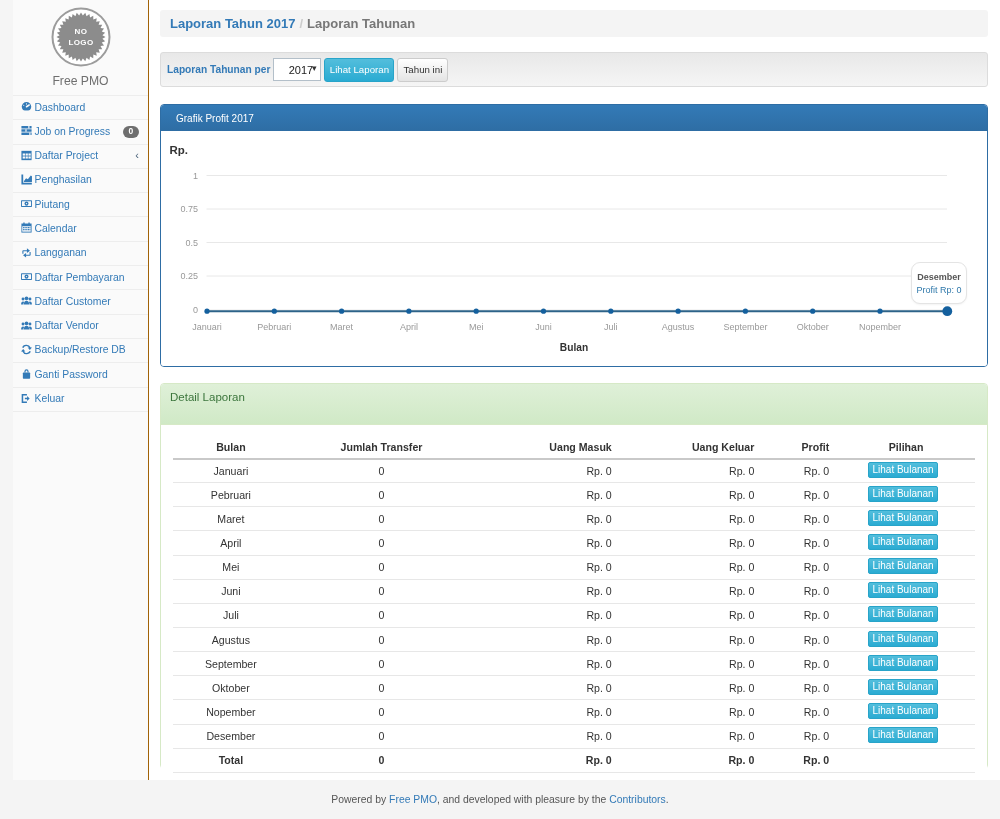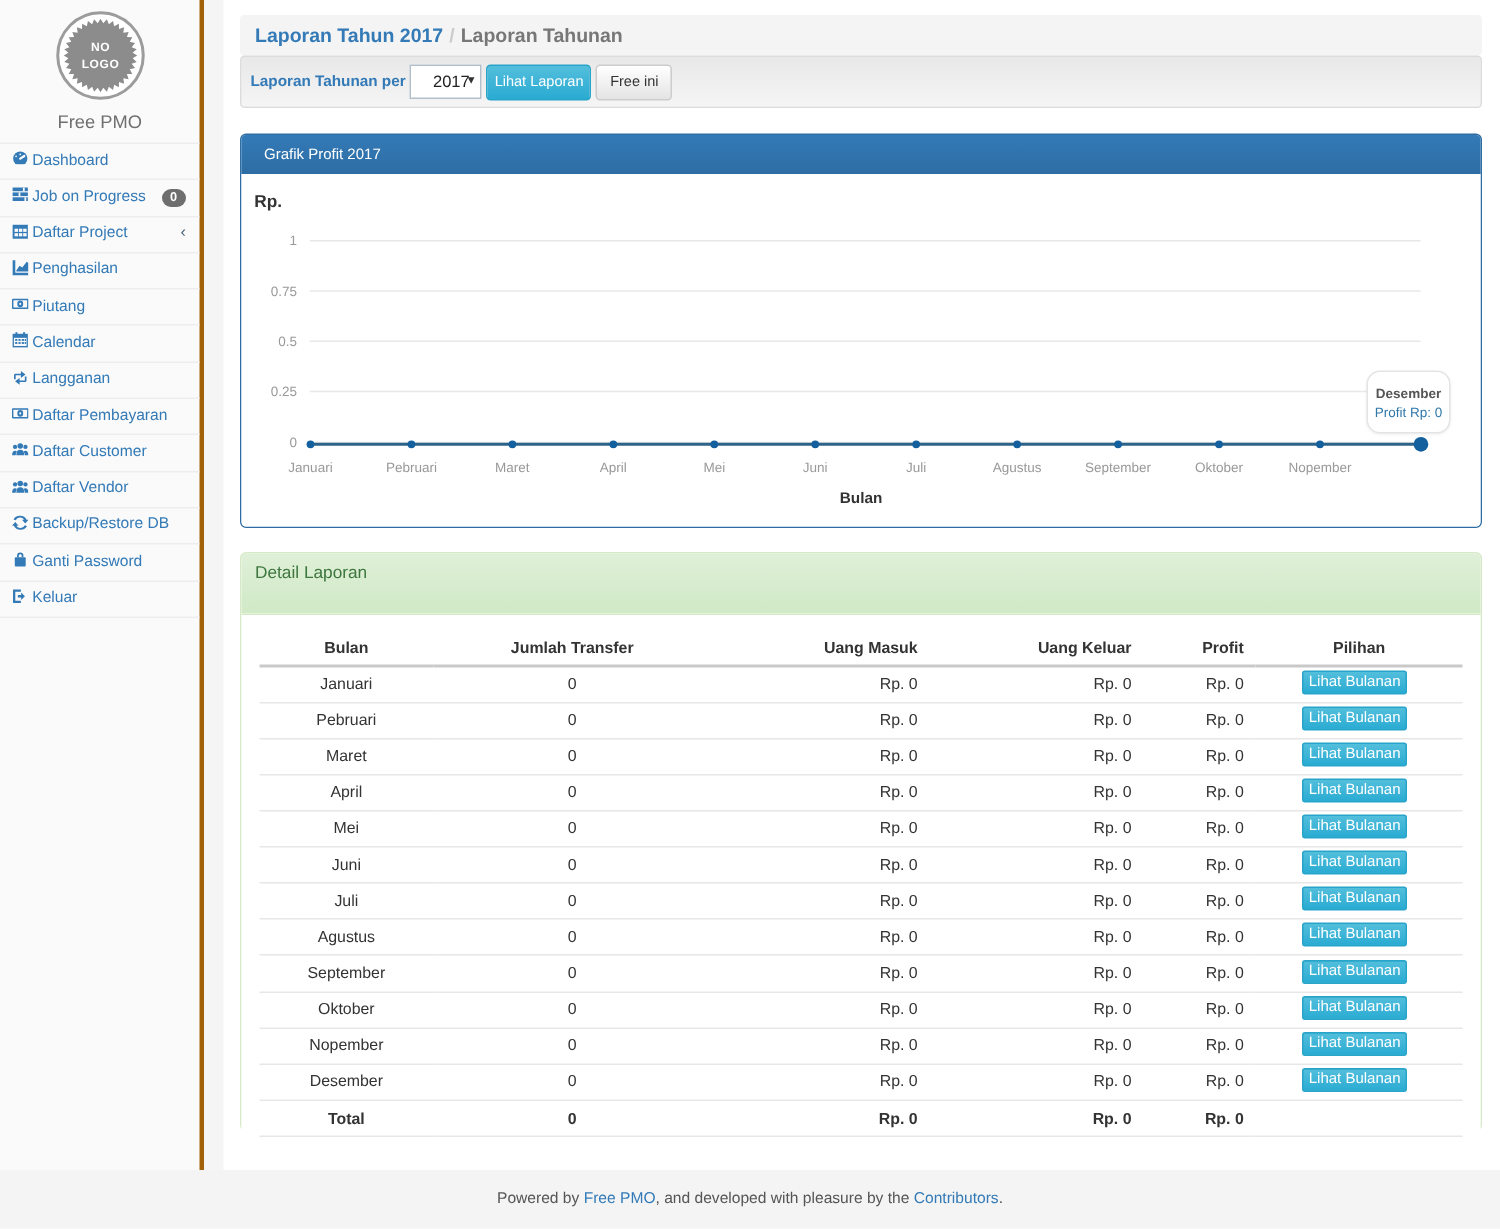--- a/index.html
+++ b/index.html
@@ -1,38 +1,38 @@
 <!DOCTYPE html>
 <html><head>
 <meta charset="utf-8">
 <style>
 * { box-sizing: border-box; margin:0; padding:0; }
 html,body { width:1000px; height:819px; }
 body { font-family:"Liberation Sans", sans-serif; font-size:13px; background:#f5f5f5; position:relative; }
 a { color:#337ab7; text-decoration:none; }
-#sidebar { position:absolute; left:0; top:0; width:136px; height:780px; background:#fafafa; border-right:3px solid #a16207; }
+#sidebar { position:absolute; left:13px; top:0; width:136px; height:780px; background:#fafafa; border-right:1px solid #a16207; }
 #content { position:absolute; left:149px; top:0; width:851px; height:780px; background:#fff; padding:0 12px 0 11px; }
 #footer { position:absolute; left:0; top:780px; width:1000px; height:39px; background:#f4f4f4; text-align:center; padding-top:14px; color:#555; font-size:10.4px; }
 
 
 .logo { text-align:center; padding-top:7px; }
 .brand { text-align:center; color:#6f6f6f; font-size:12.2px; margin-top:4px; }
 ul.menu { list-style:none; margin-top:7px; border-top:1px solid #ededed; }
 ul.menu li { border-bottom:1px solid #ededed; height:24.3px; position:relative; }
 ul.menu li a { display:block; padding:3.5px 8px 3.5px 7.5px; font-size:10.4px; line-height:16px; }
 ul.menu li svg { vertical-align:-2px; margin-right:2.5px; }
 .badge { position:absolute; right:9.5px; top:6.2px; background:#6e6e6e; color:#fff; border-radius:8px; font-size:8.5px; font-weight:bold; padding:0; width:15.5px; height:11.5px; line-height:11.5px; text-align:center; }
 .chev { position:absolute; right:9px; top:4.5px; color:#49627a; font-size:11px; }
 
 
 .breadcrumb { margin-top:10px; background:#f4f4f4; border-radius:3px; padding:5px 10px; height:27px; color:#777; font-size:13px; line-height:17px;font-weight:bold; }
 .breadcrumb .sep { color:#ccc; padding:0 4px; }
 
 
-.well { height:35px; background:linear-gradient(to bottom,#e8e8e8 0%,#f5f5f5 100%); border:1px solid #dcdcdc; border-radius:3px; padding:5px 6px; display:flex; align-items:center; }
+.well { margin-top:15px; height:35px; background:linear-gradient(to bottom,#e8e8e8 0%,#f5f5f5 100%); border:1px solid #dcdcdc; border-radius:3px; padding:5px 6px; display:flex; align-items:center; }
 .well label { color:#337ab7; font-weight:bold; font-size:10.2px; }
 .selwrap { position:relative; display:inline-block; margin-left:3px; }
 .well select { width:48px; height:23px; font-size:11px; font-family:"Liberation Sans",sans-serif; border:1px solid #b3bfc9; border-radius:0; background:#fff; color:#222; -webkit-appearance:none; appearance:none; padding-left:7px;text-align:center; }
 .selwrap:after { content:"\25BE"; position:absolute; right:5px; top:5px; font-size:9px; color:#333; pointer-events:none; }
 .btn { display:inline-block; border-radius:3px; text-align:center; cursor:pointer; white-space:nowrap; overflow:hidden; }
 .btn-info { background:linear-gradient(to bottom,#53bedc 0%,#2aabd2 100%); border:1px solid #28a4c9; color:#fff; }
 .btn-default { background:linear-gradient(to bottom,#fff 0%,#e4e4e4 100%); border:1px solid #ccc; color:#333; }
 .well .btn { height:24px; font-size:9.7px; line-height:22px; }
 .btn-lihat { width:70px; margin-left:3px; }
 .btn-tahun { width:51px; margin-left:3px; }
@@ -194,21 +194,21 @@
           </svg>Keluar</a>
       </li>
     </ul>
 </div>
 <div id="content">
   <div class="breadcrumb"><a href="#">Laporan Tahun 2017</a><span class="sep">/</span>Laporan Tahunan</div>
   <div class="well">
     <label>Laporan Tahunan per</label>
     <span class="selwrap"><select><option>2017</option></select></span>
     <span class="btn btn-info btn-lihat">Lihat Laporan</span>
-    <span class="btn btn-default btn-tahun">Free ini</span>
+    <span class="btn btn-default btn-tahun">Tahun ini</span>
   </div>
   <div class="panel panel-primary">
     <div class="heading">Grafik Profit 2017</div>
     <div class="body">
       <div id="rp">Rp.</div>
       <svg id="chart" width="826" height="235" viewBox="0 0 826 235">
           <line x1="45.5" y1="44.5" x2="786" y2="44.5" stroke="#e8e8e8" stroke-width="1"></line>
           <text x="37" y="47.5" text-anchor="end" font-size="9" fill="#999" font-family="Liberation Sans">1</text>
           <line x1="45.5" y1="78" x2="786" y2="78" stroke="#e8e8e8" stroke-width="1"></line>
           <text x="37" y="81" text-anchor="end" font-size="9" fill="#999" font-family="Liberation Sans">0.75</text>

